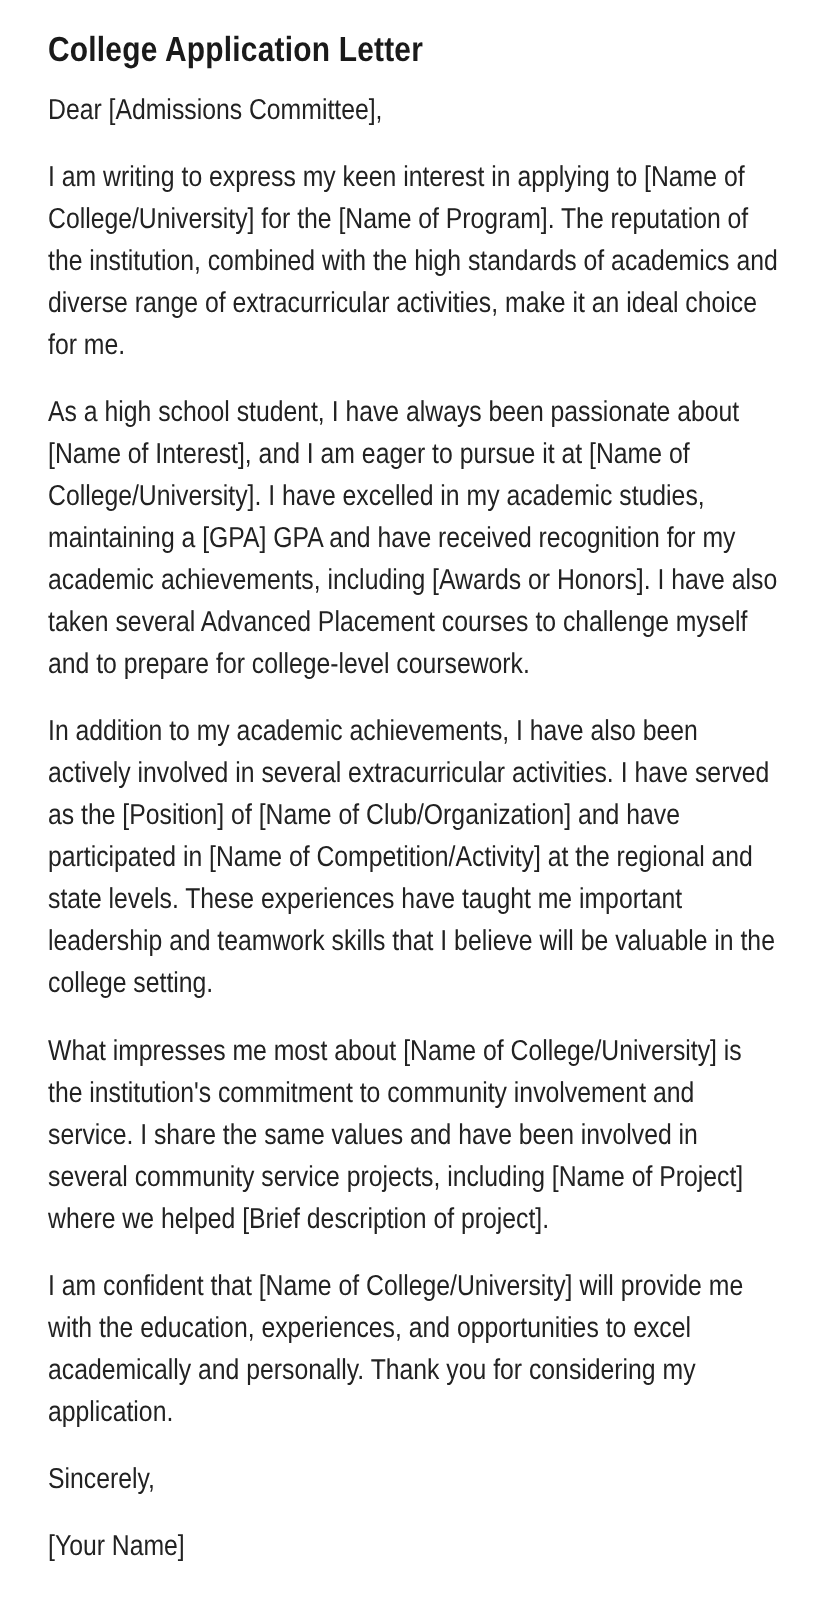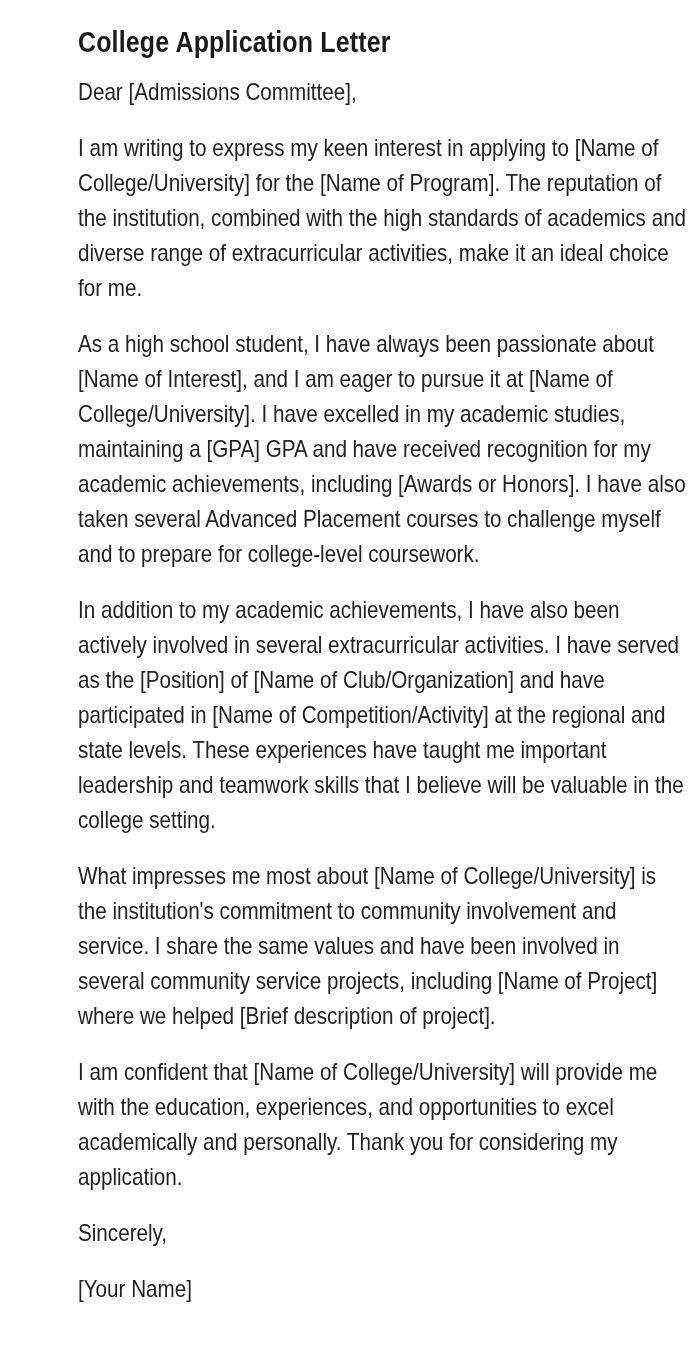--- a/index.html
+++ b/index.html
@@ -9,21 +9,20 @@
     background: var(--background, #ffffff);
   }
   .page {
     position: relative;
     width: 588px;
     height: 1345px;
     box-sizing: border-box;
     padding: 24px 0 0 40px;
     background: var(--background, #ffffff);
     font-family: "Liberation Sans", "DejaVu Sans", sans-serif;
-    margin-left: 38px;
   }
   
   .doc-title {
     width: 700px;
     transform: scaleX(0.86);
     transform-origin: 0 0;
     font-size: 29px;
     line-height: 36px;
     font-weight: 700;
     letter-spacing: 0.2px;

